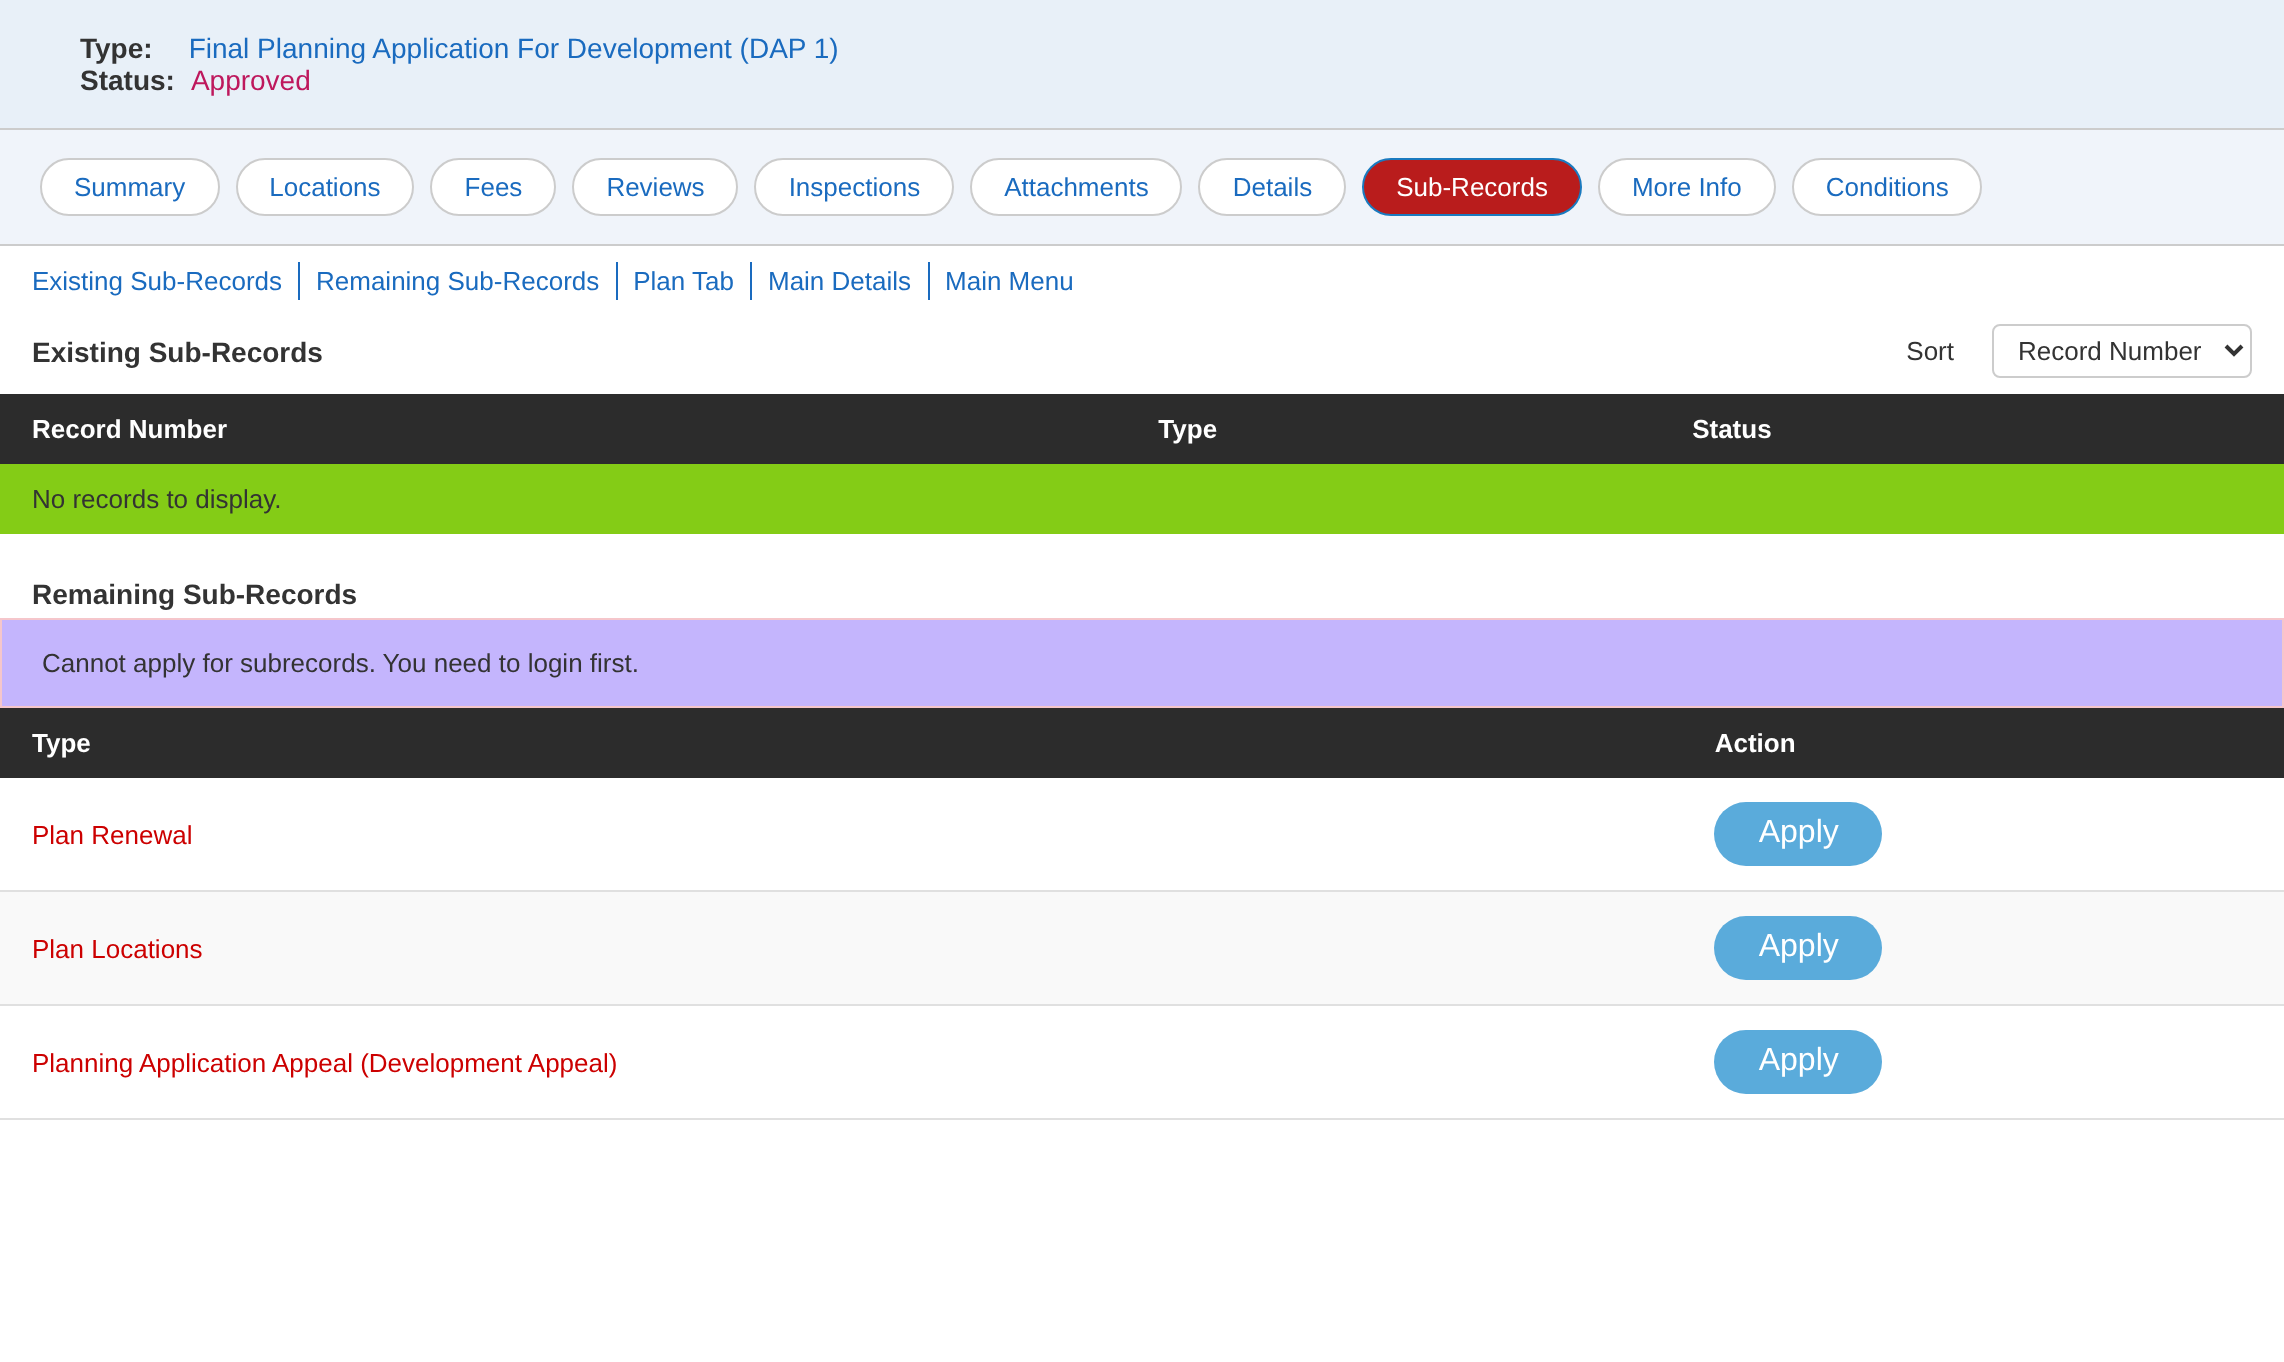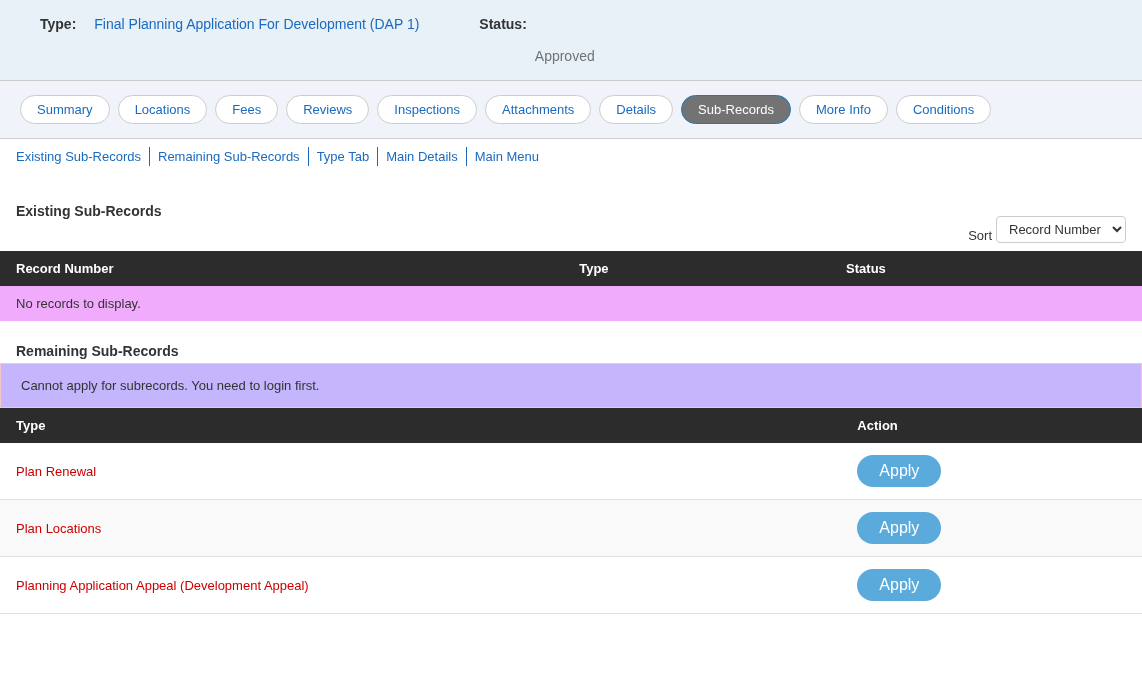--- a/index.html
+++ b/index.html
@@ -9,42 +9,41 @@
       background: #fff;
       color: #333;
     }
 
     
     .top-bar {
       background: #e8f0f8;
       padding: 16px 40px 16px 40px;
       display: flex;
       align-items: flex-start;
-      gap: 60px;
       border-bottom: 1px solid #ccc;
       position: relative;
+      flex-direction: column;
     }
     .top-bar .field-group {
       display: flex;
       align-items: flex-start;
       gap: 8px;
     }
     .top-bar .label {
       font-weight: bold;
       color: #333;
       white-space: nowrap;
     }
     .top-bar .value-link {
       color: #1a6bbf;
       text-decoration: none;
       margin-left: 10px;
     }
     .top-bar .value-approved {
-      color: #737373;
-      margin-top: 32px;
+      color: #be185d;
     }
     .chevron-icon {
       position: absolute;
       top: 6px;
       right: 10px;
       color: #1a6bbf;
       font-size: 16px;
       cursor: pointer;
     }
 
@@ -62,21 +61,21 @@
       border-radius: 20px;
       border: 1px solid #ccc;
       background: #fff;
       color: #1a6bbf;
       cursor: pointer;
       font-size: 13px;
       text-decoration: none;
       text-align: center;
     }
     .tab.active {
-      background: #737373;
+      background: #b91c1c;
       color: #fff;
       border-color: #1a7abf;
     }
 
     
     .sub-nav {
       padding: 8px 16px;
       display: flex;
       gap: 0;
       flex-wrap: wrap;
@@ -102,23 +101,22 @@
       align-items: center;
       padding: 4px 16px 8px 16px;
     }
     .section-heading {
       font-weight: bold;
       font-size: 14px;
       color: #333;
     }
     .sort-row {
       display: flex;
-      align-items: flex-end;
-      gap: 4px;
-      margin-top: 38px;
+      align-items: center;
+      gap: 19px;
     }
     .sort-label {
       font-size: 13px;
       color: #333;
     }
     .sort-select {
       padding: 4px 8px;
       border: 1px solid #ccc;
       border-radius: 4px;
       font-size: 13px;
@@ -146,21 +144,21 @@
     }
     .data-table tbody td {
       padding: 10px 16px;
       font-size: 13px;
       color: #333;
     }
     .no-records {
       padding: 10px 16px;
       font-size: 13px;
       color: #333;
-      background: #f0abfc;
+      background: #84cc16;
       margin-top: 44px;
     }
 
     
     .section-divider {
       margin-top: 16px;
     }
 
     
     .warning-banner {
@@ -255,21 +253,21 @@
   <a class="tab active">Sub-Records</a>
   <a class="tab">More Info</a>
   <a class="tab">Conditions</a>
 </div>
 
 <div class="content">
 
   <div class="sub-nav">
     <a href="#">Existing Sub-Records</a>
     <a href="#">Remaining Sub-Records</a>
-    <a href="#">Type Tab</a>
+    <a href="#">Plan Tab</a>
     <a href="#">Main Details</a>
     <a href="#">Main Menu</a>
   </div>
 
   <div class="section-heading-row">
     <span class="section-heading">Existing Sub-Records</span>
     <div class="sort-row">
       <span class="sort-label">Sort</span>
       <select class="sort-select">
         <option>Record Number</option>

